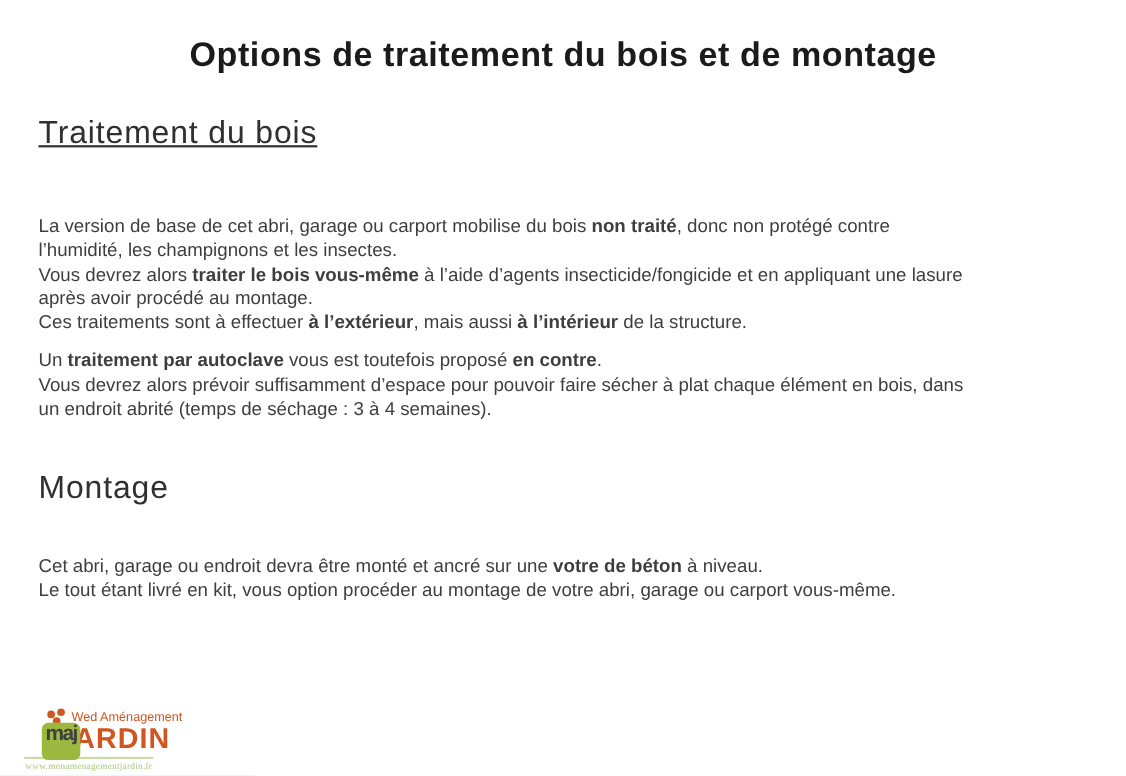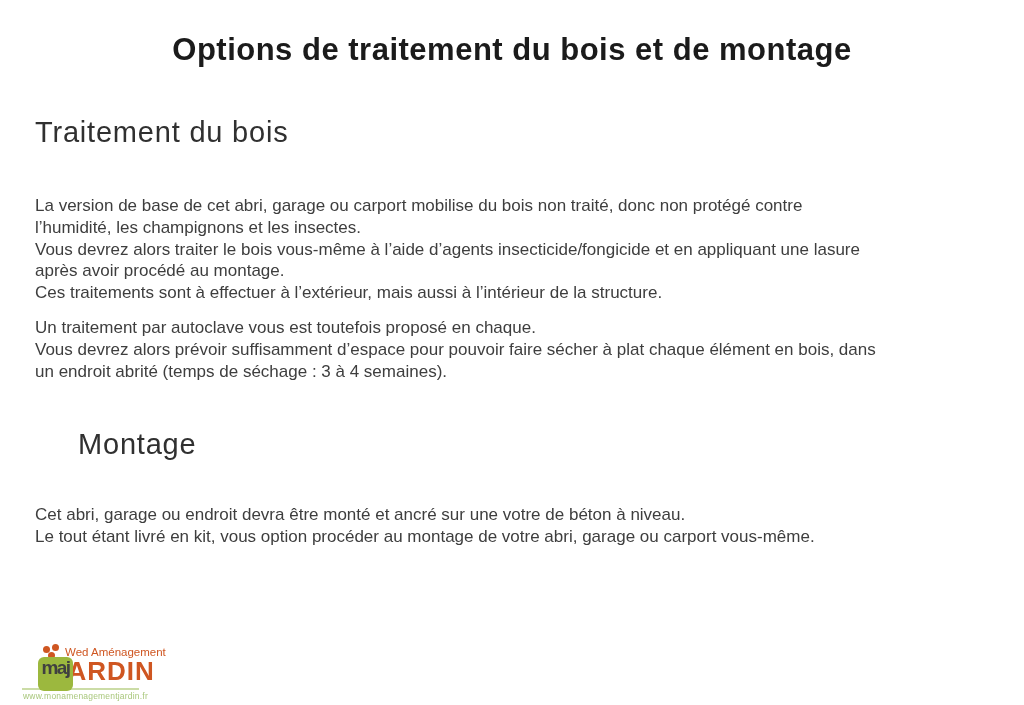--- a/index.html
+++ b/index.html
@@ -12,29 +12,29 @@
   .title {
     position:absolute; top:32px; left:0; width:100%; margin:0;
     text-align:center; font-size:31px; font-weight:700;
     letter-spacing:0.5px; color: var(--title_text, #1b1b1b);
   }
   .h2 {
     position:absolute; left:35px; margin:0;
     font-size:29px; font-weight:400; letter-spacing:0.8px;
     color: var(--heading_text, #303030);
   }
-  .h2-traitement { top:116px; }
-  .h2-montage   { top:428px;margin-left:43px; }
+  .h2-traitement { top:105px;text-decoration:underline; }
+  .h2-montage   { top:428px; }
   .body {
     position:absolute; left:35px; width:1200px; margin:0;
     font-size:17px; line-height:21.8px;
     color: var(--body_text, #3e3e3e);
     white-space:pre-line;
   }
-  .body b { font-weight:400; }
+  .body b { font-weight:700; }
   .p1 { top:195px; }
   .p2 { top:317px; }
   .p3 { top:504px; }
 
   
   .logo { position:absolute; left:22px; top:640px; width:170px; height:64px; }
   .clover { position:absolute; left:21px; top:4px; width:20px; height:17px; }
   .clover i { position:absolute; display:block; width:7px; height:7px; border-radius:50%;
               background: var(--orange, #cf5621); }
   .d1 { left:0;  top:2px; }
@@ -53,39 +53,39 @@
     font-size:11.5px; color: var(--orange, #cf5621); white-space:nowrap;
   }
   .brand-main {
     position:absolute; left:30px; top:18px; line-height:26px;
     font-size:26px; font-weight:700; letter-spacing:1px;
     color: var(--orange, #cf5621); white-space:nowrap;
   }
   .url {
     position:absolute; left:1px; top:51px; z-index:3;
     font-size:8.5px; letter-spacing:0.2px;
-    color: var(--light_green, #a9c77c); white-space:nowrap;
+    color: var(--light_green, #a9c77c); white-space:nowrap;font-family:Liberation Serif, serif;
   }
 </style>
 </head>
 <body>
 
 <div class="slide">
 
   <h1 class="title">Options de traitement du bois et de montage</h1>
 
   <h2 class="h2 h2-traitement">Traitement du bois</h2>
 
   <p class="body p1"><span>La version de base de cet abri, garage ou carport mobilise du bois </span><b>non traité</b><span>, donc non protégé contre
 l’humidité, les champignons et les insectes.
 Vous devrez alors </span><b>traiter le bois vous-même</b><span> à l’aide d’agents insecticide/fongicide et en appliquant une lasure
 après avoir procédé au montage.
 Ces traitements sont à effectuer </span><b>à l’extérieur</b><span>, mais aussi </span><b>à l’intérieur</b><span> de la structure.</span></p>
 
-  <p class="body p2"><span>Un </span><b>traitement par autoclave</b><span> vous est toutefois proposé </span><b>en chaque</b><span>.
+  <p class="body p2"><span>Un </span><b>traitement par autoclave</b><span> vous est toutefois proposé </span><b>en contre</b><span>.
 Vous devrez alors prévoir suffisamment d’espace pour pouvoir faire sécher à plat chaque élément en bois, dans
 un endroit abrité (temps de séchage : 3 à 4 semaines).</span></p>
 
   <h2 class="h2 h2-montage">Montage</h2>
 
   <p class="body p3"><span>Cet abri, garage ou endroit devra être monté et ancré sur une </span><b>votre de béton</b><span> à niveau.
 Le tout étant livré en kit, vous option procéder au montage de votre abri, garage ou carport vous-même.</span></p>
 
   <div class="logo">
     <span class="clover">

